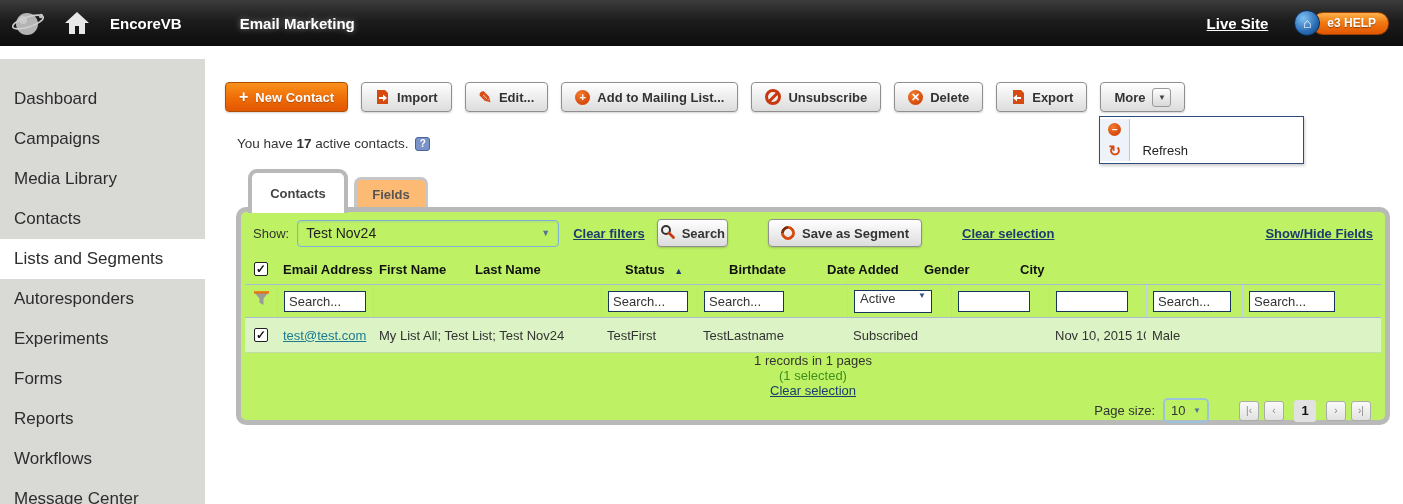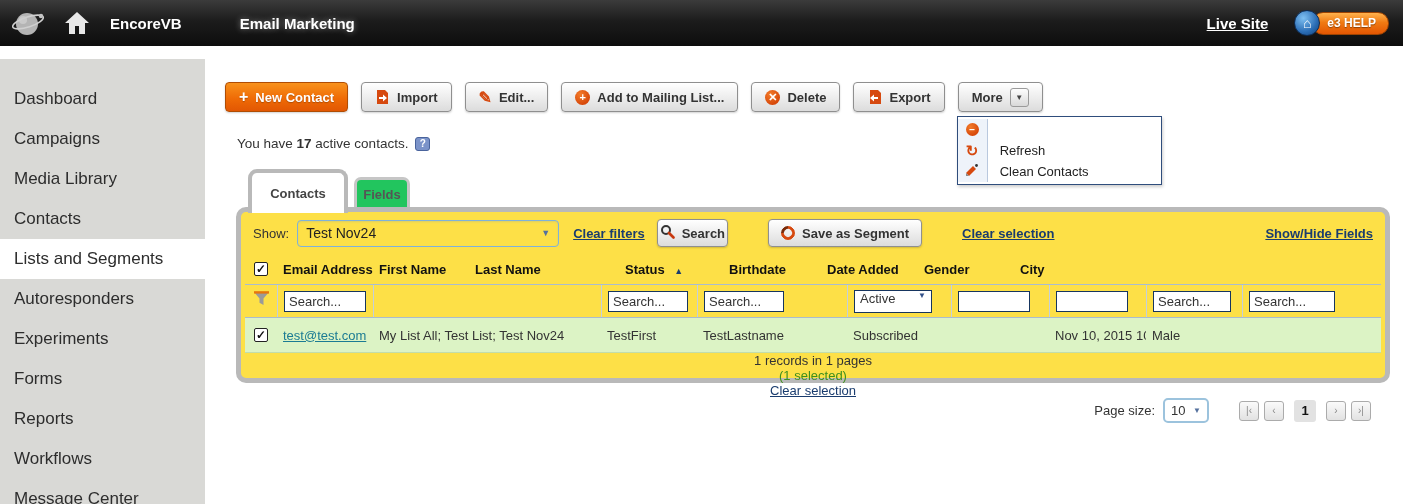--- a/index.html
+++ b/index.html
@@ -75,27 +75,27 @@
   .summary { position:absolute; left:32px; top:90px; display:flex; align-items:center; gap:7px;
     font-size:13.5px; color:#333; }
   .summary b { font-weight:bold; }
   .help-bubble { width:15px; height:14px; border-radius:3px; background:#7b93c9; border:1px solid #49639c;
     color:#fff; font-size:10px; font-weight:bold; display:flex; align-items:center; justify-content:center; }
 
   
   .tab-contacts { position:absolute; left:43px; top:123px; width:100px; height:44px; z-index:3;
     background:#fff; border:4px solid #b9b9b9; border-bottom:none; border-radius:9px 9px 0 0;
     display:flex; align-items:center; justify-content:center; font-size:13px; font-weight:bold; color:#444; cursor:pointer; }
-  .tab-fields { position:absolute; left:149px; top:131px; width:56px; height:32px; z-index:1;
-    background:#22c55e; border:3px solid #c6c6c6; border-bottom:none; border-radius:7px 7px 0 0;
+  .tab-fields { position:absolute; left:149px; top:131px; width:74px; height:32px; z-index:1;
+    background:#fdba74; border:3px solid #c6c6c6; border-bottom:none; border-radius:7px 7px 0 0;
     display:flex; align-items:center; justify-content:center; font-size:13px; font-weight:bold; color:#555; cursor:pointer; }
 
   
-  .panel { position:absolute; left:31px; top:161px; width:1154px; height:176px; z-index:2;
-    background:#fde047; border:5px solid #b9b9b9; border-radius:10px; }
+  .panel { position:absolute; left:31px; top:161px; width:1154px; height:218px; z-index:2;
+    background:#bef264; border:5px solid #b9b9b9; border-radius:10px; }
 
   
   .filterbar { display:flex; align-items:center; height:42px; padding:0 12px; }
   .show-label { font-size:13px; color:#333; margin-right:8px; }
   .show-select { width:262px; height:27px; border:1px solid #7fb2d9; border-radius:4px;
     display:flex; align-items:center; padding:0 8px; font-size:14px; color:#222; cursor:pointer;
     box-shadow:inset 0 1px 2px rgba(120,160,200,.25); }
   .show-select .arr { margin-left:auto; font-size:9px; color:#55719e; }
   .link-navy { color:#1a3c6e; font-size:13px; font-weight:bold; text-decoration:underline; cursor:pointer; white-space:nowrap; }
   .filterbar .clear-filters { margin-left:14px; }
@@ -216,20 +216,24 @@
       </button>
       <button class="btn">
         <span class="ic ic-pencil">✎</span>
         <span>Edit...</span>
       </button>
       <button class="btn">
         <span class="ic ic-circle">+</span>
         <span>Add to Mailing List...</span>
       </button>
       <button class="btn">
+        <span class="ic ic-ban"></span>
+        <span>Unsubscribe</span>
+      </button>
+      <button class="btn">
         <span class="ic ic-circle">✕</span>
         <span>Delete</span>
       </button>
       <button class="btn">
         <span class="ic">
           <svg width="15" height="16" viewBox="0 0 15 16">
             <path d="M3 1 h8 l3 3 v11 H3 Z" fill="#d6490f"></path>
             <path d="M11 8 H7 V5.5 L3 9 l4 3.5 V10 h4 Z" fill="#fff"></path>
           </svg>
         </span>
@@ -245,32 +249,20 @@
           <div class="menu-item">
             <span class="menu-ic-cell">
               <span class="ic-circle-sm">−</span>
             </span>
           </div>
           <div class="menu-item">
             <span class="menu-ic-cell">
               <span class="ic-refresh">↻</span>
             </span>
             <span class="menu-label">Refresh</span>
-          </div>
-          <div class="menu-item">
-            <span class="menu-ic-cell">
-              <span class="ic-brush">
-                <svg width="14" height="14" viewBox="0 0 14 14">
-                  <path d="M1 10 L8 3 L11 6 L4 13 Z" fill="#d6490f"></path>
-                  <path d="M1 10 L4 13 L1 13 Z" fill="#8a8a8a"></path>
-                  <circle cx="11.5" cy="2.5" r="1.4" fill="#333"></circle>
-                </svg>
-              </span>
-            </span>
-            <span class="menu-label">Clean Contacts</span>
           </div>
         </div>
       </button>
     </div>
 
     <div class="summary">
       <span>
         <span>You have </span><b>17</b><span> active contacts.</span>
       </span>
       <span class="help-bubble">?</span>

